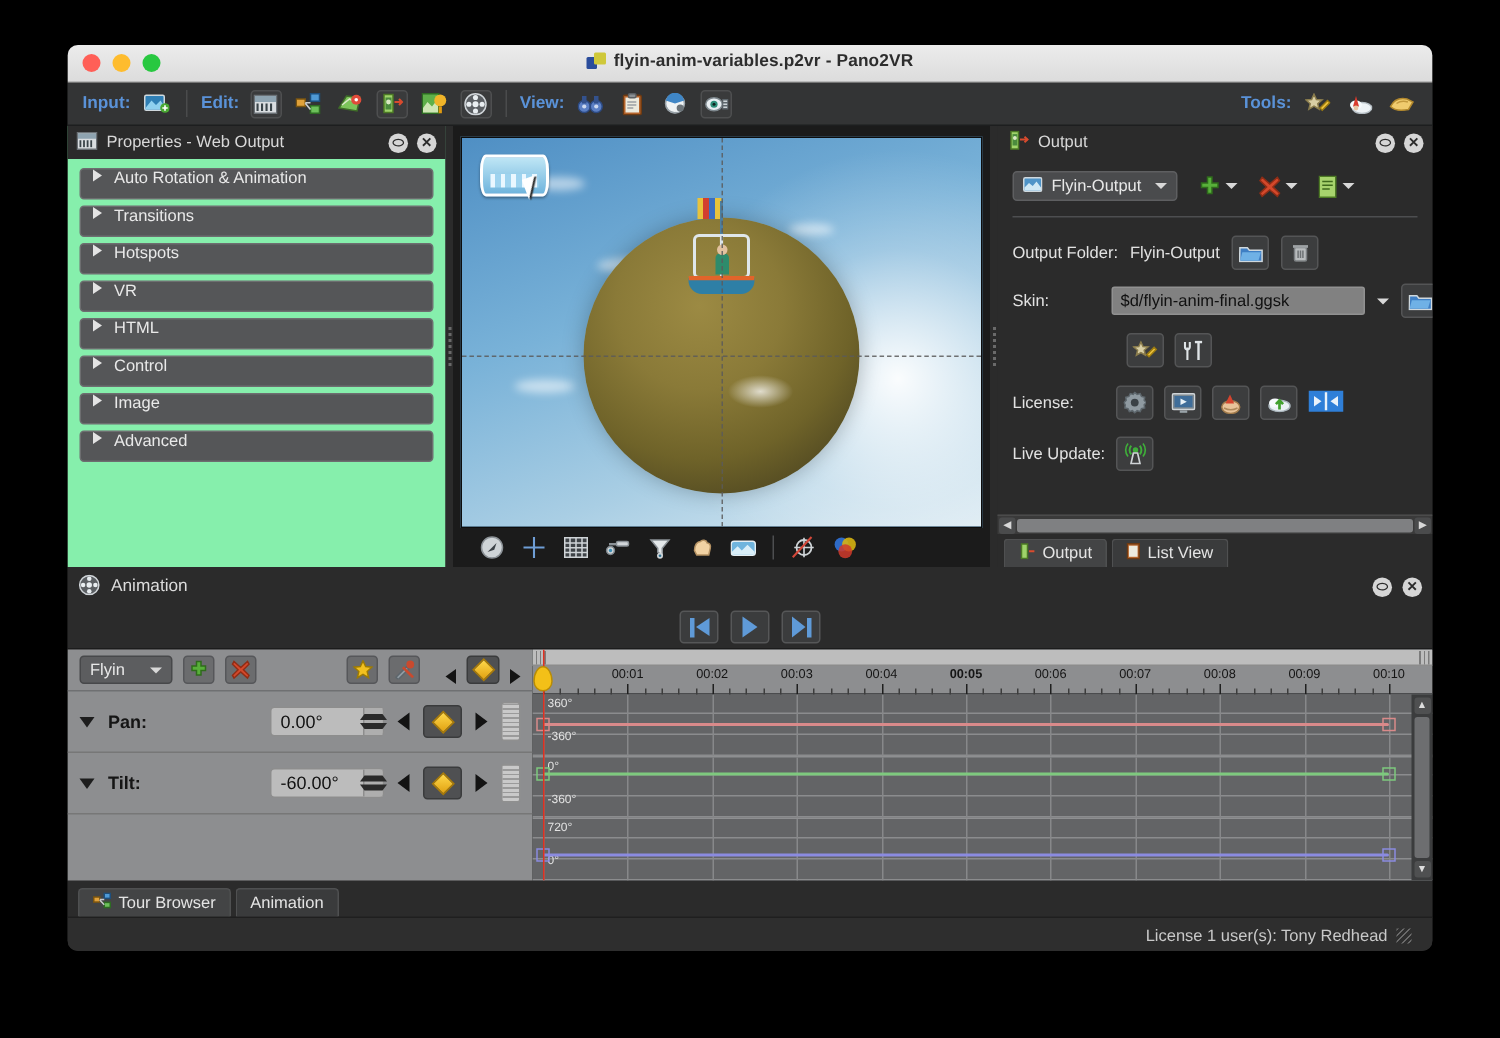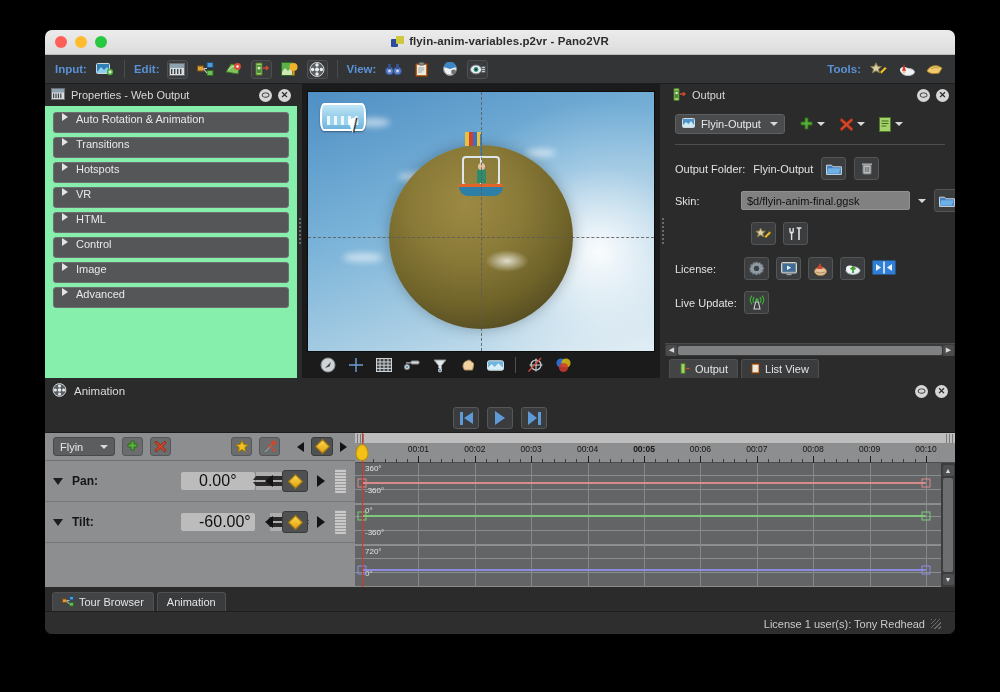--- a/index.html
+++ b/index.html
@@ -152,31 +152,31 @@
   .anim-head{ height:26px; display:flex; align-items:center; gap:7px; padding:0 7px; color:#dcdcdc; font-size:11.5px;}
   .transport{ height:28px; display:flex; align-items:center; justify-content:center; gap:8px;}
   .tbtn{ width:26px;height:22px; background:#3b3c3d; border:1px solid #565758; border-radius:3px;
          display:flex;align-items:center;justify-content:center;}
   .tri-r{ width:0;height:0;border-left:10px solid #5f9ad8;border-top:7px solid transparent;border-bottom:7px solid transparent;}
   .tri-l{ width:0;height:0;border-right:9px solid #5f9ad8;border-top:6px solid transparent;border-bottom:6px solid transparent;}
   .bar-v{ width:3px;height:13px;background:#5f9ad8;}
 
   .timeline{ display:flex; height:155px; border-top:1px solid #1c1c1c; }
   .tl-left{ width:310px; background:#8d8e90; display:flex; flex-direction:column; }
-  .tl-ctrlbar{ height:28px; display:flex; align-items:center; gap:7px; padding:4px 8px;
+  .tl-ctrlbar{ height:28px; display:flex; align-items:flex-end; gap:7px; padding:4px 8px;
                border-bottom:1px solid #6f7072; }
   .mini{ width:21px;height:19px; background:#6b6c6e; border:1px solid #56575a;border-radius:3px;
          display:flex;align-items:center;justify-content:center;}
   .track-row{ height:41px; display:flex; align-items:center; gap:9px; padding:0 8px;
               border-bottom:1px solid #777; }
   .dtri{ width:0;height:0;border-top:7px solid #1d1d1d;border-left:5px solid transparent;border-right:5px solid transparent;}
   .trk-name{ color:#151515; font-size:12px; font-weight:bold; }
   .spin{ height:20px; background:#bcbcbc; border:1px solid #8d8d8d; border-radius:3px;
          display:flex; align-items:center; }
-  .spin span{ padding:0 18px; font-size:16px; color:#111; }
+  .spin span{ padding:0 6px; font-size:12px; color:#111; }
   .spin .arrows{ width:13px; height:100%; border-left:1px solid #8d8d8d;
       display:flex;flex-direction:column;align-items:center;justify-content:center;gap:2px;background:#aeaeae;}
   .ar-up{width:0;height:0;border-bottom:4px solid #2a2a2a;border-left:3px solid transparent;border-right:3px solid transparent;}
   .ar-dn{width:0;height:0;border-top:4px solid #2a2a2a;border-left:3px solid transparent;border-right:3px solid transparent;}
   .nav-l{width:0;height:0;border-right:8px solid #131313;border-top:6px solid transparent;border-bottom:6px solid transparent;}
   .nav-r{width:0;height:0;border-left:8px solid #131313;border-top:6px solid transparent;border-bottom:6px solid transparent;}
   .keybtn{ width:26px;height:22px;background:#4f5052;border:1px solid #3a3b3c;border-radius:3px;
            display:flex;align-items:center;justify-content:center;}
   .diamond{ width:11px;height:11px;background:linear-gradient(135deg,#ffd84a,#e0a111); transform:rotate(45deg); border:1px solid #a87a08;}
   .handle{ width:13px; background:#c9c9c9; border:1px solid #8f8f8f; border-radius:2px; height:26px;

